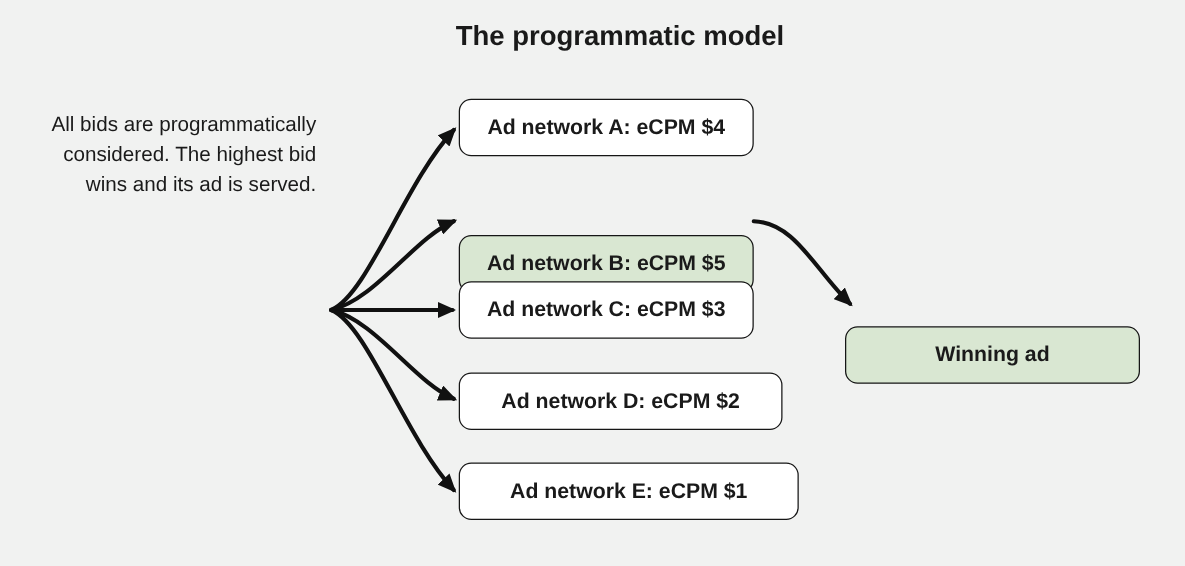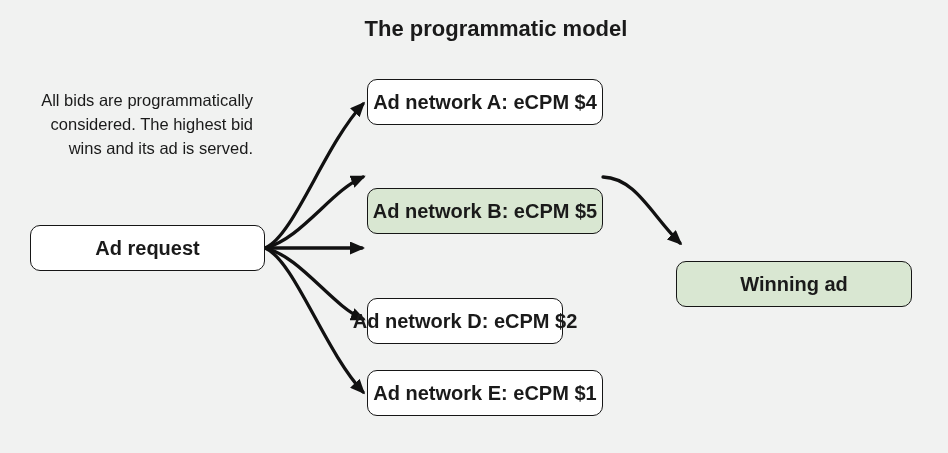--- a/index.html
+++ b/index.html
@@ -62,33 +62,33 @@
   .arrowhead { fill: var(--arrow); }
   .box {
     position: absolute;
     height: 46px;
     background: var(--box-bg);
     border: 1.5px solid var(--border);
     border-radius: 10px;
     display: flex;
     align-items: center;
     justify-content: center;
-    font-size: 20px;
+    font-size: 17px;
     font-weight: 700;
     color: var(--text);
     white-space: nowrap;
     text-align: right;
   }
   .box.green { background: var(--highlight); margin-top: 36px; }
   .box.ad-request { left: 30px;  top: 225px; width: 235px; }
   .box.net-a      { left: 367px; top: 79px;  width: 236px; }
   .box.net-b      { left: 367px; top: 152px; width: 236px; }
   .box.net-c      { left: 367px; top: 225px; width: 236px; }
-  .box.net-d      { left: 367px; top: 298px; width: 196px; }
-  .box.net-e      { left: 367px; top: 370px; width: 236px; }
+  .box.net-d      { left: 367px; top: 298px; width: 259px; }
+  .box.net-e      { left: 367px; top: 370px; width: 272px; }
   .box.winning    { left: 676px; top: 225px; width: 236px; }
 </style>
 </head>
 <body>
 
 <div class="canvas">
 
   <div class="title">The programmatic model</div>
 
   <div class="note">
@@ -104,32 +104,32 @@
       </marker>
     </defs>
     <path class="flow" d="M265,248 C294,236 324,146 363,104" marker-end="url(#ah)"></path>
     <path class="flow" d="M265,248 C300,240 332,190 363,177" marker-end="url(#ah)"></path>
     <path class="flow" d="M265,248 H362" marker-end="url(#ah)"></path>
     <path class="flow" d="M265,248 C300,256 332,306 363,319" marker-end="url(#ah)"></path>
     <path class="flow" d="M265,248 C294,260 324,350 363,392" marker-end="url(#ah)"></path>
     <path class="flow" d="M603,177 C636,178 652,216 680,243" marker-end="url(#ah)"></path>
   </svg>
 
-  <div class="box ad-request">
-    <span>Ad request</span>
-  </div>
 
   <div class="box net-a">
     <span>Ad network A: eCPM $4</span>
   </div>
 
   <div class="box net-b green">
     <span>Ad network B: eCPM $5</span>
   </div>
 
+  <div class="box net-c">
+    <span>Ad network C: eCPM $3</span>
+  </div>
 
   <div class="box net-d">
     <span>Ad network D: eCPM $2</span>
   </div>
 
   <div class="box net-e">
     <span>Ad network E: eCPM $1</span>
   </div>
 
   <div class="box winning green">

